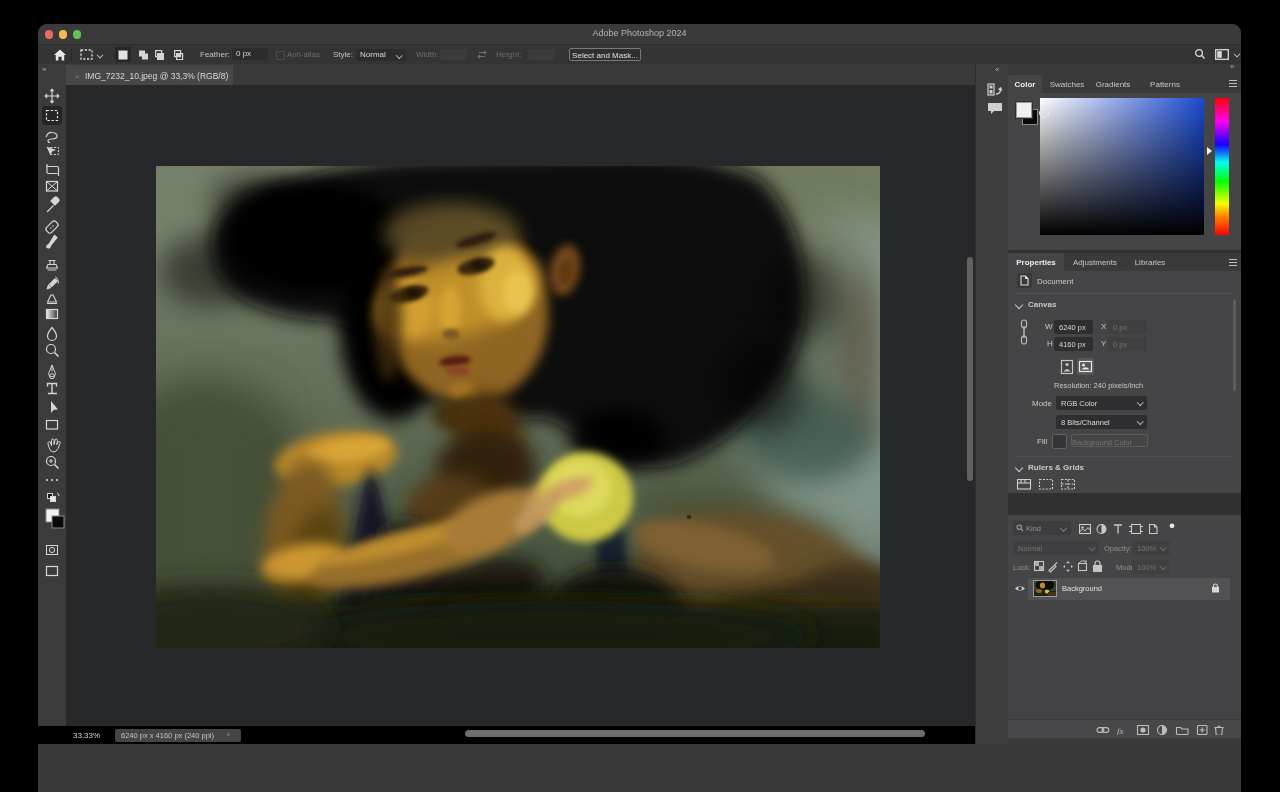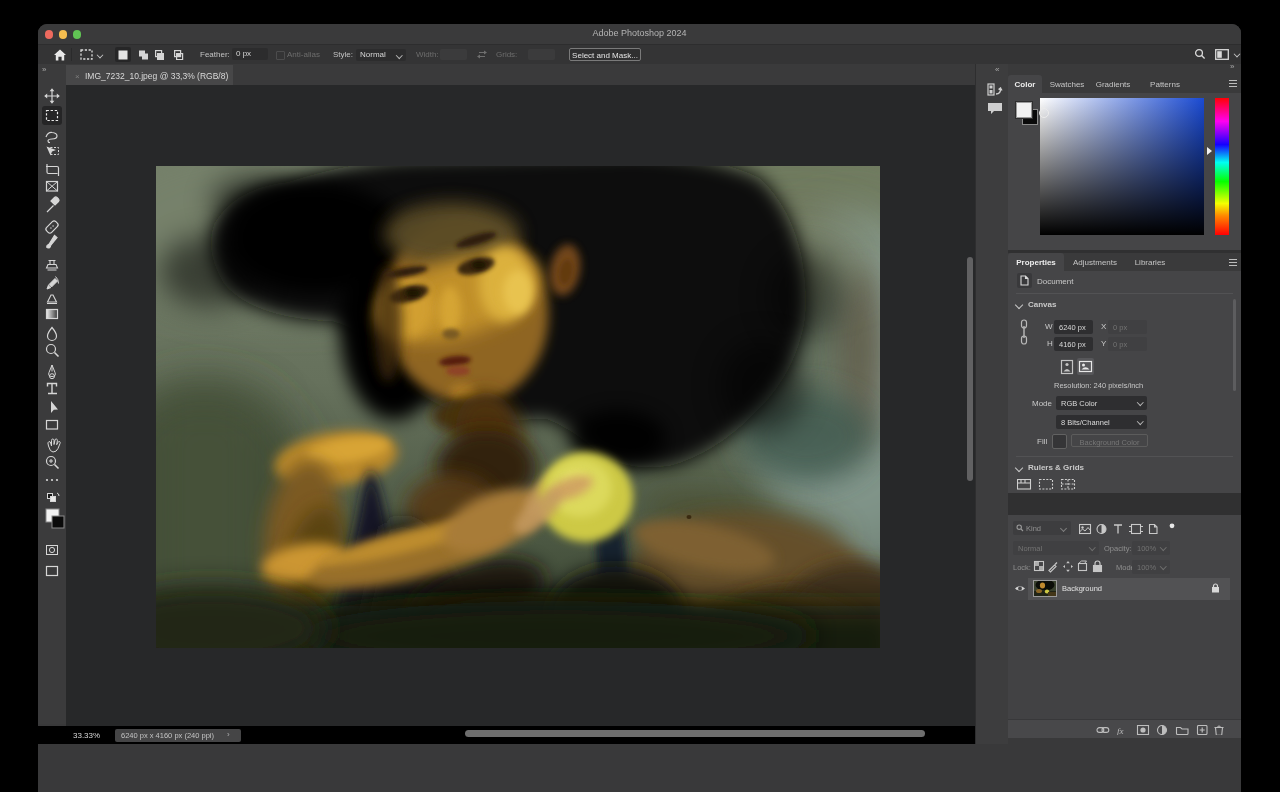--- a/index.html
+++ b/index.html
@@ -87,21 +87,21 @@
   <div class="optlbl optdis" style="left:378px;">Width:</div>
   <div class="fld flddis" style="left:402px;top:4px;width:27px;height:11px;"></div>
   <svg class="icn" style="left:438px;top:5px;" width="12" height="9" viewBox="0 0 12 9">
           <g stroke="#6f6f6f" fill="#6f6f6f">
             <path d="M3 2.5 h5" stroke-width="1.2" fill="none"></path>
             <path d="M8 0.5 l3 2-3 2z" stroke="none"></path>
             <path d="M9 6.5 h-5" stroke-width="1.2" fill="none"></path>
             <path d="M4 4.5 l-3 2 3 2z" stroke="none"></path>
           </g>
         </svg>
-  <div class="optlbl optdis" style="left:458px;">Grids:</div>
+  <div class="optlbl optdis" style="left:458px;">Height:</div>
   <div class="fld flddis" style="left:490px;top:4px;width:27px;height:11px;"></div>
   <div class="abs" style="left:531px;top:2.5px;width:72px;height:13px;background:#2f2f30;border:1px solid #7a7a7a;border-radius:2px;font-size:8px;color:#e3e3e3;text-align:center;padding-top:2px;box-sizing:border-box;">Select and Mask...</div>
   <div class="abs" style="left:1111px;top:2.5px;width:36px;height:14px;background:#4c1d95;border-radius:7px;font-size:7.5px;font-weight:bold;color:#fff;text-align:center;padding-top:3px;box-sizing:border-box;margin-top:26px;">Share</div>
   <svg class="icn" style="left:1156px;top:3px;" width="12" height="12" viewBox="0 0 12 12">
           <circle cx="5" cy="5" r="3.4" fill="none" stroke="#d9d9d9" stroke-width="1.3"></circle>
           <path d="M7.6 7.6 L10.6 10.6" stroke="#d9d9d9" stroke-width="1.4"></path>
         </svg>
   <svg class="icn" style="left:1177px;top:3.5px;" width="14" height="11" viewBox="0 0 14 11">
           <rect x="0.7" y="0.7" width="12.6" height="9.6" fill="none" stroke="#d9d9d9" stroke-width="1.3"></rect>
           <rect x="2.2" y="2.2" width="4.6" height="6.6" fill="#d9d9d9"></rect>
@@ -433,21 +433,21 @@
             <rect x="1.5" y="1.5" width="12" height="10" fill="none" stroke="#e8e8e8" stroke-width="1.2"></rect>
             <circle cx="5.5" cy="5" r="1.5" fill="#e8e8e8"></circle>
             <path d="M3.5 9.5 q4-4.5 8 0 z" fill="#e8e8e8"></path>
           </svg>
     <div class="plbl" style="left:46px;top:110px;font-size:7.5px;color:#c6c6c6;">Resolution: 240 pixels/inch</div>
     <div class="plbl" style="left:24px;top:128px;">Mode</div>
     <div class="pfld chev" style="left:48px;top:125px;width:91px;">RGB Color</div>
     <div class="pfld chev" style="left:48px;top:144px;width:91px;">8 Bits/Channel</div>
     <div class="plbl" style="left:29px;top:166px;">Fill</div>
     <div class="abs" style="left:44px;top:163px;width:13px;height:13px;background:#353537;border:1px solid #626262;border-radius:2px;"></div>
-    <div class="abs" style="left:63px;top:163px;width:77px;height:13px;border:1px solid #5c5c5c;border-radius:2px;font-size:7.5px;color:#767676;text-align:center;padding-top:2.5px;box-sizing:border-box;">Background Color</div>
+    <div class="abs" style="left:63px;top:163px;width:77px;height:13px;border:1px solid #5c5c5c;border-radius:2px;font-size:7.5px;color:#767676;text-align:left;padding-top:2.5px;box-sizing:border-box;">Background Color</div>
     <div class="sep" style="top:185px;"></div>
     <div class="abs" style="left:8px;top:194px;width:5px;height:5px;border-right:1.3px solid #c5c5c5;border-bottom:1.3px solid #c5c5c5;transform:rotate(45deg);"></div>
     <div class="plbl" style="left:20px;top:192px;font-weight:bold;">Rulers &amp; Grids</div>
     <g>
     <svg class="icn" style="left:9px;top:208px;" width="60" height="11" viewBox="0 0 60 11">
       <g fill="none" stroke="#cfcfcf" stroke-width="1.1">
                 <rect x="0.5" y="0.5" width="13" height="9.5"></rect>
                 <path d="M0.5 4 h13 M4 0.5 v3.5 M8 0.5 v3.5"></path>
                 <rect x="22.5" y="0.5" width="13" height="9.5" stroke-dasharray="2 1.4"></rect>
                 <rect x="44.5" y="0.5" width="13" height="9.5" stroke-dasharray="2 1.4"></rect>

